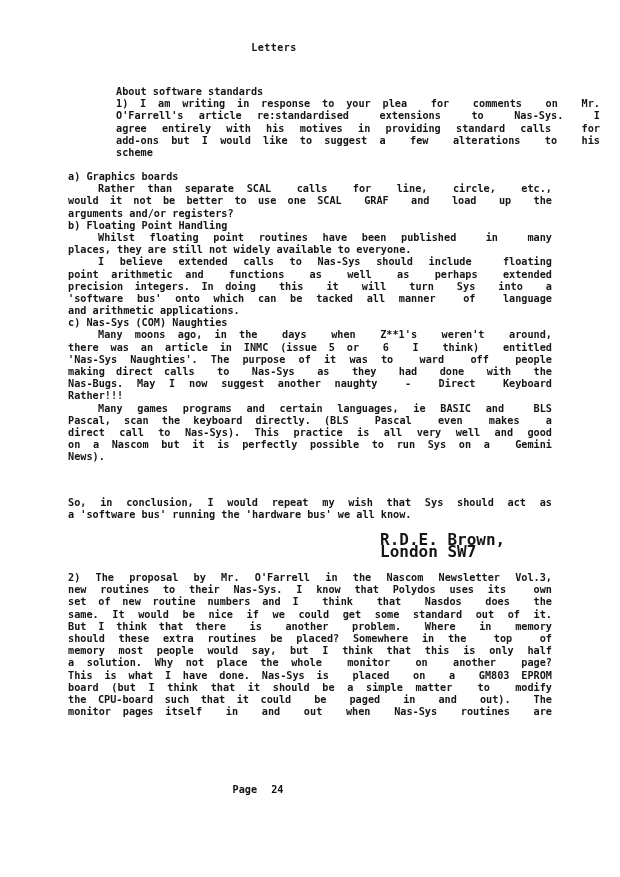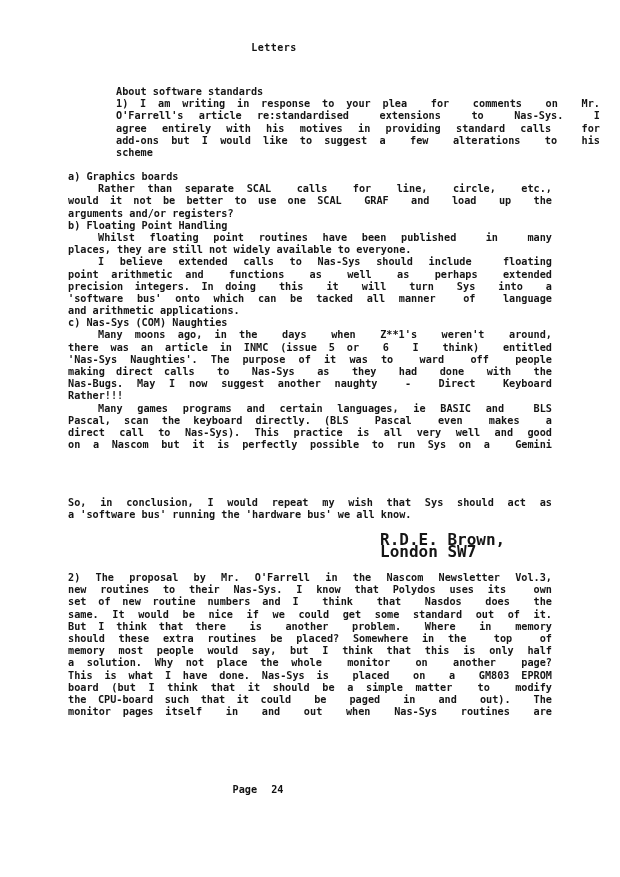--- a/index.html
+++ b/index.html
@@ -53,20 +53,21 @@
     <span class="line indent">Many moons ago, in the  days  when  Z**1's  weren't  around,</span>
     <span class="line">there was an article in INMC (issue 5 or  6  I  think)  entitled</span>
     <span class="line">'Nas-Sys Naughties'. The purpose of it was to  ward  off  people</span>
     <span class="line">making direct calls  to  Nas-Sys  as  they  had  done  with  the</span>
     <span class="line">Nas-Bugs. May I now suggest another naughty  -  Direct  Keyboard</span>
     <span class="line last">Rather!!!</span>
     <span class="line indent">Many games programs and certain languages, ie BASIC and  BLS</span>
     <span class="line">Pascal, scan the keyboard directly. (BLS  Pascal  even  makes  a</span>
     <span class="line">direct call to Nas-Sys). This practice is all very well and good</span>
     <span class="line">on a Nascom but it is perfectly possible to run Sys on a  Gemini</span>
+    <span class="line last">News).</span>
   </div>
 
   <div class="block" style="top:497px;">
     <span class="line">So, in conclusion, I would repeat my wish that Sys should act as</span>
     <span class="line last">a 'software bus' running the 'hardware bus' we all know.</span>
   </div>
 
   <div class="sig">
     <div>R.D.E. Brown,</div>
     <div>London SW7</div>

